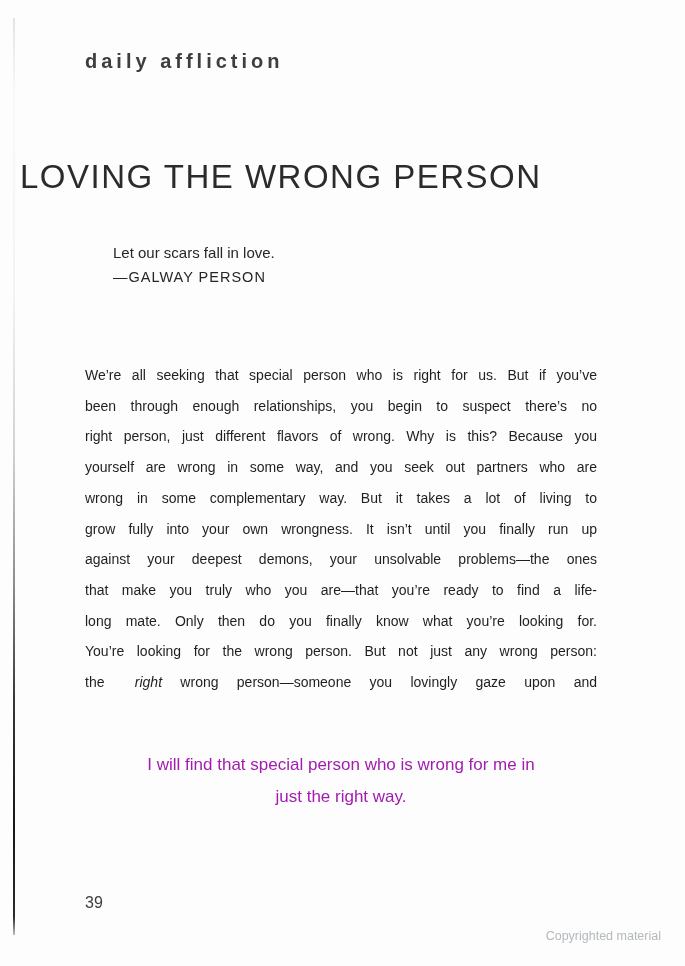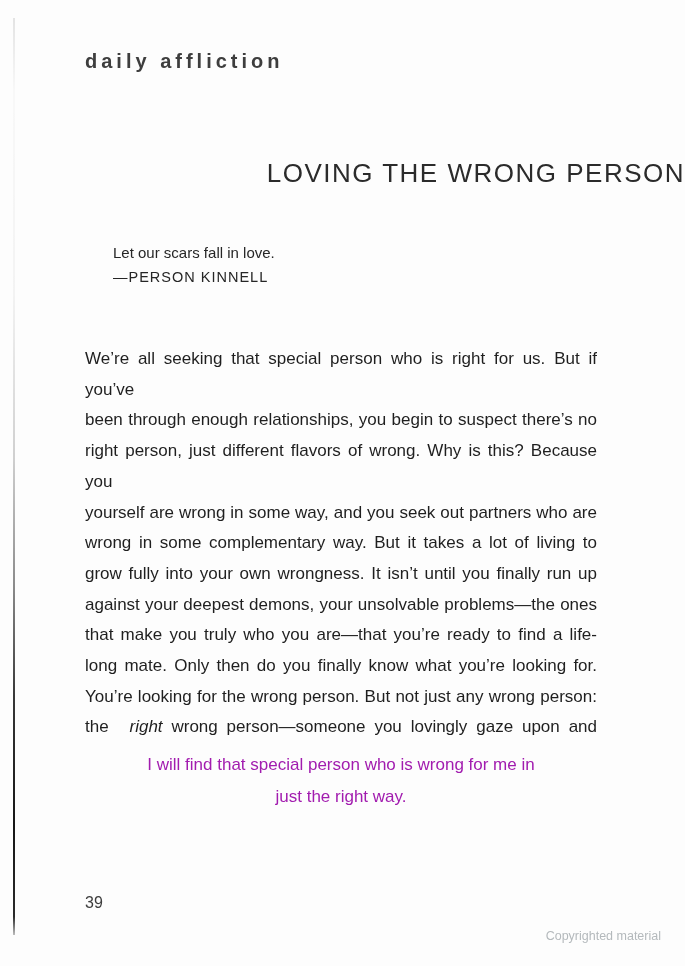--- a/index.html
+++ b/index.html
@@ -36,42 +36,43 @@
     top: 50px;
     font-size: 20px;
     font-weight: 700;
     letter-spacing: 4px;
     color: #3e3e3e;
   }
   .chapter-title {
     position: absolute;
     left: 0; right: 0;
     top: 158px;
-    text-align: right;
-    font-size: 26px;
+    text-align: left;
+    font-size: 33px;
     font-weight: 300;
     letter-spacing: 1.5px;
     color: #2b2b2b;
     white-space: nowrap;
+    padding-left: 20px;
   }
   .epigraph {
     position: absolute;
     left: 113px;
     top: 240px;
     font-size: 15px;
     line-height: 25px;
     color: #262626;
   }
   .epigraph .attribution { letter-spacing: 1px; font-size: 14.5px; }
   .body-text {
     position: absolute;
     left: 85px;
-    top: 344px;
+    top: 360px;
     width: 512px;
-    font-size: 17px;
+    font-size: 14px;
     line-height: 30.7px;
     color: #1f1f1f;
   }
   .body-text .jline {
     text-align: justify;
     text-align-last: justify;
     text-justify: inter-word;
     white-space: normal;
   }
   .body-text .lastline { text-align: left; }
@@ -108,21 +109,21 @@
 <div class="page">
 
   <div class="gutter"></div>
 
   <div class="running-header">daily affliction</div>
 
   <div class="chapter-title">LOVING THE WRONG PERSON</div>
 
   <div class="epigraph">
     <div>Let our scars fall in love.</div>
-    <div class="attribution">—PERSON KINNELL</div>
+    <div class="attribution">—GALWAY PERSON</div>
   </div>
 
   <div class="body-text">
     <div class="jline">We’re all seeking that special person who is right for us. But if you’ve</div>
     <div class="jline">been through enough relationships, you begin to suspect there’s no</div>
     <div class="jline">right person, just different flavors of wrong. Why is this? Because you</div>
     <div class="jline">yourself are wrong in some way, and you seek out partners who are</div>
     <div class="jline">wrong in some complementary way. But it takes a lot of living to</div>
     <div class="jline">grow fully into your own wrongness. It isn’t until you finally run up</div>
     <div class="jline">against your deepest demons, your unsolvable problems—the ones</div>

